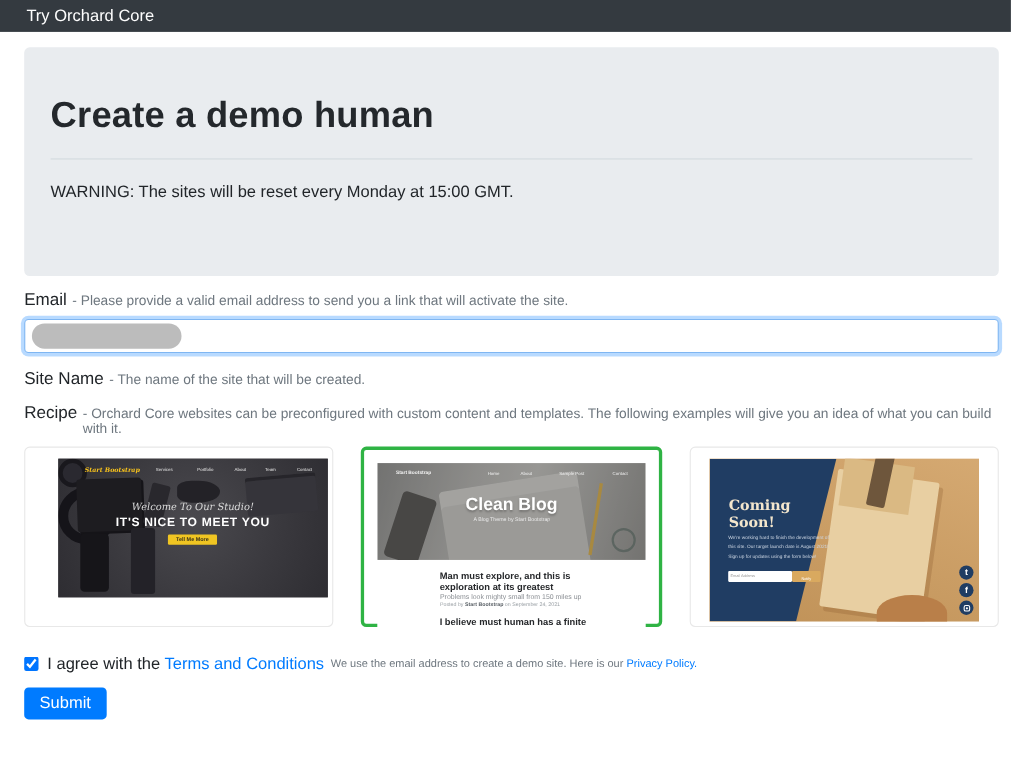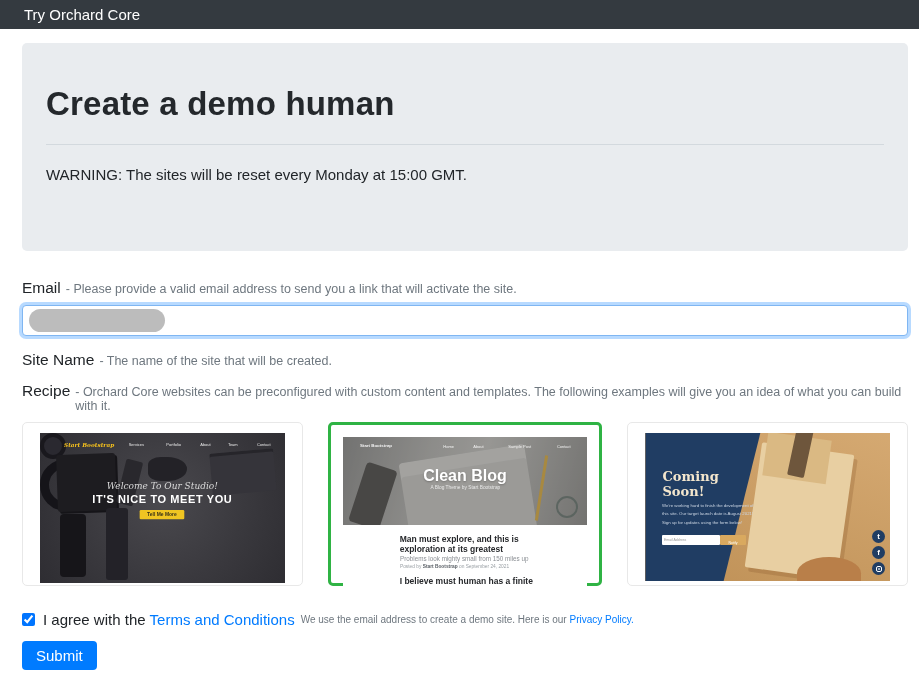--- a/index.html
+++ b/index.html
@@ -18,42 +18,42 @@
     padding:42px 24px 0 24px; }
   .jumbotron h1 { font-size:33px; font-weight:700; color:#24282c; letter-spacing:.2px; }
   .jumbotron hr { border:none; border-top:1px solid #d3d9de; margin:21px 0 0 0; }
   .jumbotron .warning { margin-top:21px; font-size:15px; color:#212529; }
 
   
   .label-line { display:flex; align-items:baseline; }
   .lbl { font-size:15.5px; color:#212529; margin-right:5px; }
   .hint { font-size:12.5px; color:#6e777f; }
 
-  .grp-email  { margin-top:28px; }
+  .grp-email  { margin-top:13px; }
   .grp-site   { margin-top:15px; }
   .grp-recipe { margin-top:13px; }
 
   .text-input { margin-top:8px; width:100%; height:31px; border:1px solid #ced4da;
     border-radius:4px; background:#fff; font-size:15px; color:#212529;
     padding:4px 11px; position:relative; display:block; }
   .text-input.focused { border-color:#7fb6f2; box-shadow:0 0 0 3px rgba(0,123,255,.28); }
   .redacted-pill { position:absolute; left:6px; top:3px; width:136px; height:23px;
     border-radius:12px; background:#bcbcbc; }
 
   
   .cards { display:flex; gap:25px; margin-top:9px; height:164px; }
   .card { flex:1; background:#fff; border:1px solid #e8e8e8; border-radius:5px;
     padding:10px 17px; position:relative; }
   .card.selected { border:3px solid #2fb344; padding:12px; }
 
   .shot { position:relative; overflow:hidden; width:100%; }
 
   
-  .shot-agency { height:150px; background:#424146;
-    background-image:radial-gradient(circle at 50% 45%, #4a494e 0%, #3a393e 55%, #2e2d32 100%); }
+  .shot-agency { height:126px; background:#424146;
+    background-image:radial-gradient(circle at 50% 45%, #4a494e 0%, #3a393e 55%, #2e2d32 100%);margin-left:13px; }
   .ag-obj { position:absolute; background:#1d1c20; }
   .ag-wallet   { left:7%;  top:14%; width:24%; height:38%; border-radius:3px; transform:rotate(-2deg); box-shadow:2px 2px 0 #151418;}
   .ag-cam      { left:33%; top:18%; width:7%;  height:30%; border-radius:2px; transform:rotate(14deg); background:#29282d;}
   .ag-bow      { left:44%; top:16%; width:16%; height:16%; border-radius:40% 60% 60% 40%; background:#232227;}
   .ag-book     { right:4%; top:12%; width:26%; height:28%; border-radius:2px; transform:rotate(-5deg); background:#35343a; box-shadow:inset 0 3px 0 #26252a;}
   .ag-phone    { left:8%;  bottom:4%; width:11%; height:42%; border-radius:4px; background:#161519;}
   .ag-strip    { left:27%; bottom:2%; width:9%; height:48%; border-radius:3px; background:#232228;}
   .ag-lens     { left:41%; bottom:6%; width:26px; height:26px; border-radius:50%; background:#2a2930; border:4px solid #19181d;}
   .ag-head     { right:3%; bottom:2%; width:52px; height:52px; border-radius:50%; background:transparent; border:9px solid #151419;}
   .ag-logo { position:absolute; left:10%; top:5%; color:#f7c21c;

